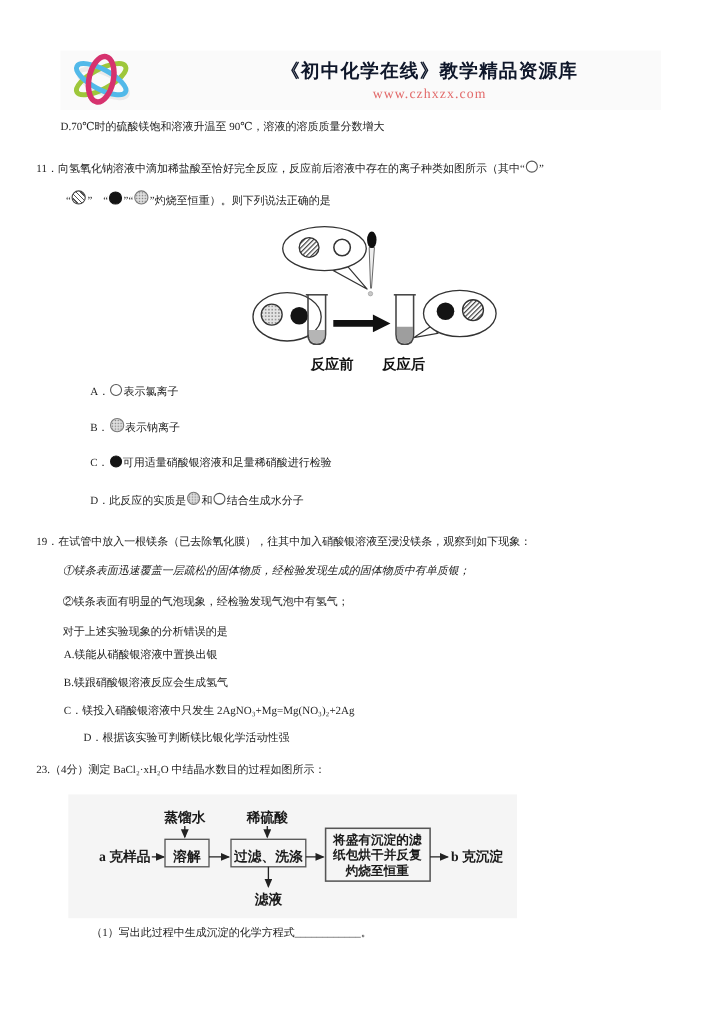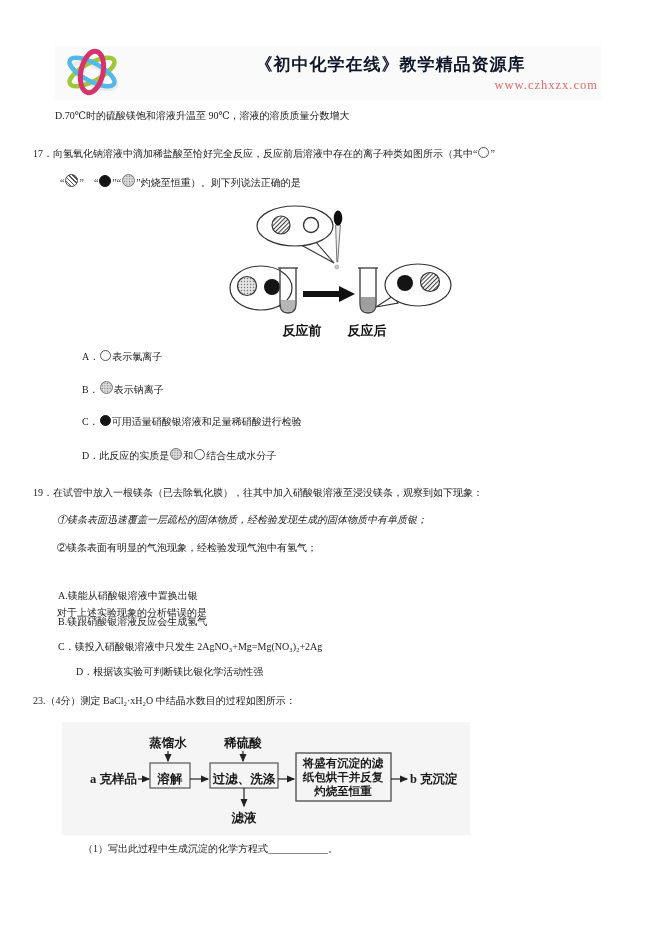--- a/index.html
+++ b/index.html
@@ -6,21 +6,21 @@
   body{
     width:661px;height:935px;position:relative;background:#ffffff;
     font-family:"Liberation Serif","DejaVu Serif",serif;
     color:#1c1c1c;overflow:hidden;
   }
   .line{position:absolute;font-size:10px;line-height:19px;white-space:nowrap;}
   
   .banner{position:absolute;left:55px;top:46px;width:546px;height:54px;background:#fafafa;}
   .banner-title{position:absolute;left:128px;top:7px;width:415px;text-align:center;
     color:#0f172a;font-weight:bold;font-size:17px;letter-spacing:1px;}
-  .banner-url{position:absolute;left:128px;top:32px;width:415px;text-align:right;
+  .banner-url{position:absolute;left:128px;top:32px;width:415px;text-align:center;
     color:#e26a6a;font-size:12.5px;letter-spacing:1px;}
   .logo{position:absolute;left:6px;top:2px;}
   
   .circ{display:inline-block;width:11px;height:11px;border-radius:50%;
     vertical-align:-1px;box-sizing:border-box;margin:0 1px;}
   .circ.open{border:1.3px solid #555;background:#fff;}
   .circ.filled{background:#141414;border:1px solid #141414;}
   .circ.hatch{border:1.3px solid #444;
     background:repeating-linear-gradient(45deg,#555 0px,#555 1px,transparent 1px,transparent 3px);}
   .circ.stip{border:1.3px solid #777;background-color:#dedede;
@@ -40,21 +40,21 @@
     <ellipse cx="31" cy="24" rx="25" ry="9" fill="none" stroke="#52b9e9" stroke-width="4.5" transform="rotate(28 31 24)"></ellipse>
     <ellipse cx="31" cy="24" rx="11" ry="21" fill="none" stroke="#d6326e" stroke-width="5" transform="rotate(12 31 24)"></ellipse>
   </svg>
   <div class="banner-title">《初中化学在线》教学精品资源库</div>
   <div class="banner-url">www.czhxzx.com</div>
 </div>
 
 <div class="line" style="left:55px;top:106px;">D.70℃时的硫酸镁饱和溶液升温至 90℃，溶液的溶质质量分数增大</div>
 
 <div class="line" style="left:33px;top:144px;">
-  <span>17．向氢氧化钠溶液中滴加稀盐酸至恰好完全反应，反应前后溶液中存在的离子种类如图所示（其中“</span><span class="circ open"></span><span>”</span>
+  <span>11．向氢氧化钠溶液中滴加稀盐酸至恰好完全反应，反应前后溶液中存在的离子种类如图所示（其中“</span><span class="circ open"></span><span>”</span>
 </div>
 <div class="line" style="left:60px;top:173px;">
   <span>“</span><span class="circ hatch" style="width:13px;height:13px;"></span><span>”　“</span><span class="circ filled" style="width:12px;height:12px;"></span><span>”“</span><span class="circ stip" style="width:13px;height:13px;"></span><span>”灼烧至恒重）。则下列说法正确的是</span>
 </div>
 
 <svg style="position:absolute;left:225px;top:205px;" width="235" height="145" viewBox="0 0 235 145">
   <defs>
     <pattern id="hatchP" patternUnits="userSpaceOnUse" width="3" height="3" patternTransform="rotate(45)">
       <rect width="3" height="3" fill="#fff"></rect>
       <line x1="0.5" y1="0" x2="0.5" y2="3" stroke="#444" stroke-width="1.2"></line>
@@ -106,21 +106,21 @@
 <div class="line" style="left:82px;top:412px;">
   <span>C．</span><span class="circ filled"></span><span>可用适量硝酸银溶液和足量稀硝酸进行检验</span>
 </div>
 <div class="line" style="left:82px;top:446px;">
   <span>D．</span><span>此反应的实质是</span><span class="circ stip" style="width:12px;height:12px;"></span><span>和</span><span class="circ open"></span><span>结合生成水分子</span>
 </div>
 
 <div class="line" style="left:33px;top:483px;">19．在试管中放入一根镁条（已去除氧化膜），往其中加入硝酸银溶液至浸没镁条，观察到如下现象：</div>
 <div class="line" style="left:57px;top:510px;font-style:italic;">①镁条表面迅速覆盖一层疏松的固体物质，经检验发现生成的固体物质中有单质银；</div>
 <div class="line" style="left:57px;top:538px;">②镁条表面有明显的气泡现象，经检验发现气泡中有氢气；</div>
-<div class="line" style="left:57px;top:565px;margin-top:38px;">对于上述实验现象的分析错误的是</div>
+<div class="line" style="left:57px;top:565px;">对于上述实验现象的分析错误的是</div>
 <div class="line" style="left:58px;top:586px;">A.镁能从硝酸银溶液中置换出银</div>
 <div class="line" style="left:58px;top:612px;">B.镁跟硝酸银溶液反应会生成氢气</div>
 <div class="line" style="left:58px;top:637px;text-align:right;">C．镁投入硝酸银溶液中只发生 2AgNO₃+Mg=Mg(NO₃)₂+2Ag</div>
 <div class="line" style="left:76px;top:662px;">D．根据该实验可判断镁比银化学活动性强</div>
 
 <div class="line" style="left:33px;top:691px;">23.（4分）测定 BaCl₂·xH₂O 中结晶水数目的过程如图所示：</div>
 
 <svg style="position:absolute;left:62px;top:722px;" width="408" height="113" viewBox="0 0 408 113">
   <defs>
     <marker id="ah" markerWidth="8" markerHeight="8" refX="6" refY="3" orient="auto">

